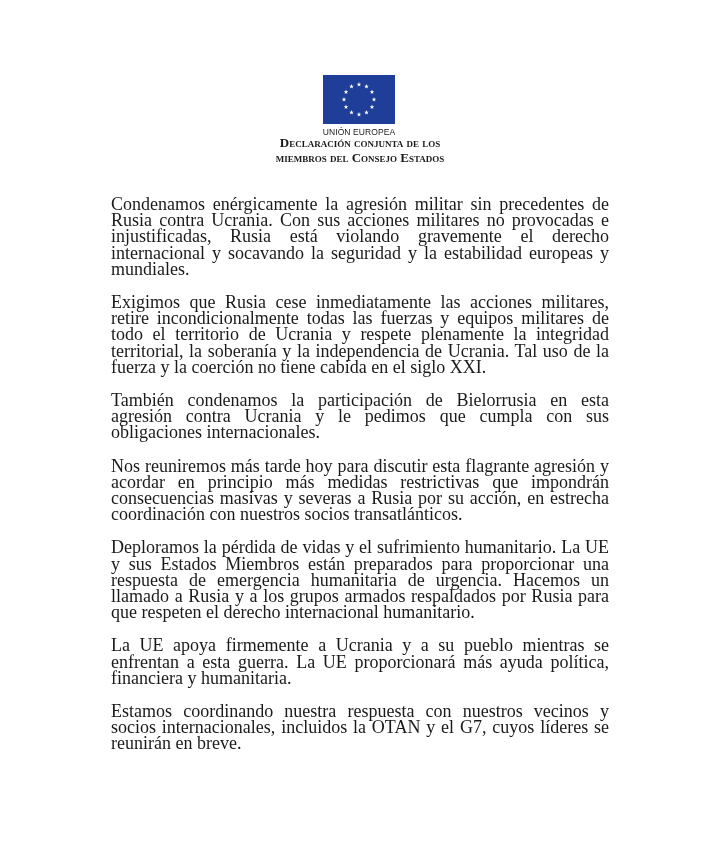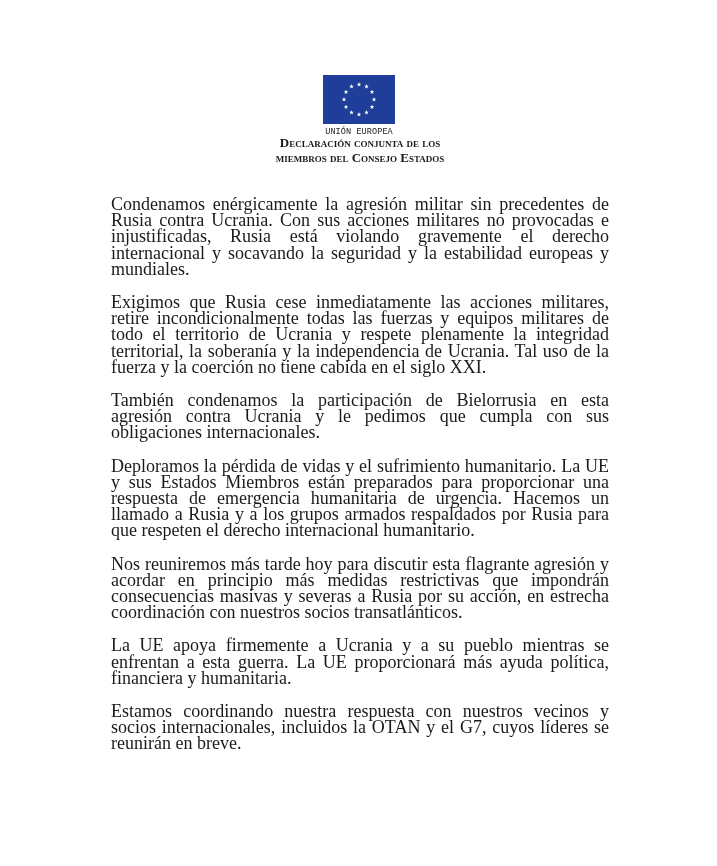--- a/index.html
+++ b/index.html
@@ -1,20 +1,20 @@
 <!DOCTYPE html>
 <html><head>
 <meta charset="utf-8">
 <style>
   html, body { margin:0; padding:0; background:#ffffff; }
   body { width:717px; height:866px; position:relative; overflow:hidden; font-family:"Liberation Serif", serif; color:#1a1a1a; }
   .logo { position:absolute; left:323px; top:75px; width:72px; height:49px; }
   .flag { width:72px; height:49px; background:#1f3e9a; position:relative; }
   .flag svg { position:absolute; left:0; top:0; }
-  .logo-label { position:absolute; left:300px; top:127px; width:118px; text-align:center; font-family:Liberation Mono, monospace; font-size:8.5px; letter-spacing:0.1px; color:#222; }
+  .logo-label { position:absolute; left:300px; top:127px; width:118px; text-align:center; font-family:Liberation Sans, sans-serif; font-size:8.5px; letter-spacing:0.1px; color:#222; }
   .title { position:absolute; left:200px; top:135px; width:320px; text-align:center; font-weight:bold; font-size:11px; line-height:15px; font-variant:small-caps; font-size:13px; }
   .body { position:absolute; left:111px; top:196px; width:498px; font-size:18px; line-height:16.2px; text-align:justify; }
   .body p { margin:0 0 17px 0; }
 </style>
 </head>
 <body>
 
 <div class="logo">
   <div class="flag" style="background: rgb(31, 62, 154);">
     <svg id="stars" width="72" height="49">
@@ -37,17 +37,17 @@
 
 <div class="title">
   <div>Declaración conjunta de los</div>
   <div>miembros del Consejo Estados</div>
 </div>
 
 <div class="body">
   <p>Condenamos enérgicamente la agresión militar sin precedentes de Rusia contra Ucrania. Con sus acciones militares no provocadas e injustificadas, Rusia está violando gravemente el derecho internacional y socavando la seguridad y la estabilidad europeas y mundiales.</p>
   <p>Exigimos que Rusia cese inmediatamente las acciones militares, retire incondicionalmente todas las fuerzas y equipos militares de todo el territorio de Ucrania y respete plenamente la integridad territorial, la soberanía y la independencia de Ucrania. Tal uso de la fuerza y la coerción no tiene cabida en el siglo XXI.</p>
   <p>También condenamos la participación de Bielorrusia en esta agresión contra Ucrania y le pedimos que cumpla con sus obligaciones internacionales.</p>
+  <p>Nos reuniremos más tarde hoy para discutir esta flagrante agresión y acordar en principio más medidas restrictivas que impondrán consecuencias masivas y severas a Rusia por su acción, en estrecha coordinación con nuestros socios transatlánticos.</p>
   <p>Deploramos la pérdida de vidas y el sufrimiento humanitario. La UE y sus Estados Miembros están preparados para proporcionar una respuesta de emergencia humanitaria de urgencia. Hacemos un llamado a Rusia y a los grupos armados respaldados por Rusia para que respeten el derecho internacional humanitario.</p>
-  <p>Nos reuniremos más tarde hoy para discutir esta flagrante agresión y acordar en principio más medidas restrictivas que impondrán consecuencias masivas y severas a Rusia por su acción, en estrecha coordinación con nuestros socios transatlánticos.</p>
   <p>La UE apoya firmemente a Ucrania y a su pueblo mientras se enfrentan a esta guerra. La UE proporcionará más ayuda política, financiera y humanitaria.</p>
   <p>Estamos coordinando nuestra respuesta con nuestros vecinos y socios internacionales, incluidos la OTAN y el G7, cuyos líderes se reunirán en breve.</p>
 </div>
 
 </body></html>

